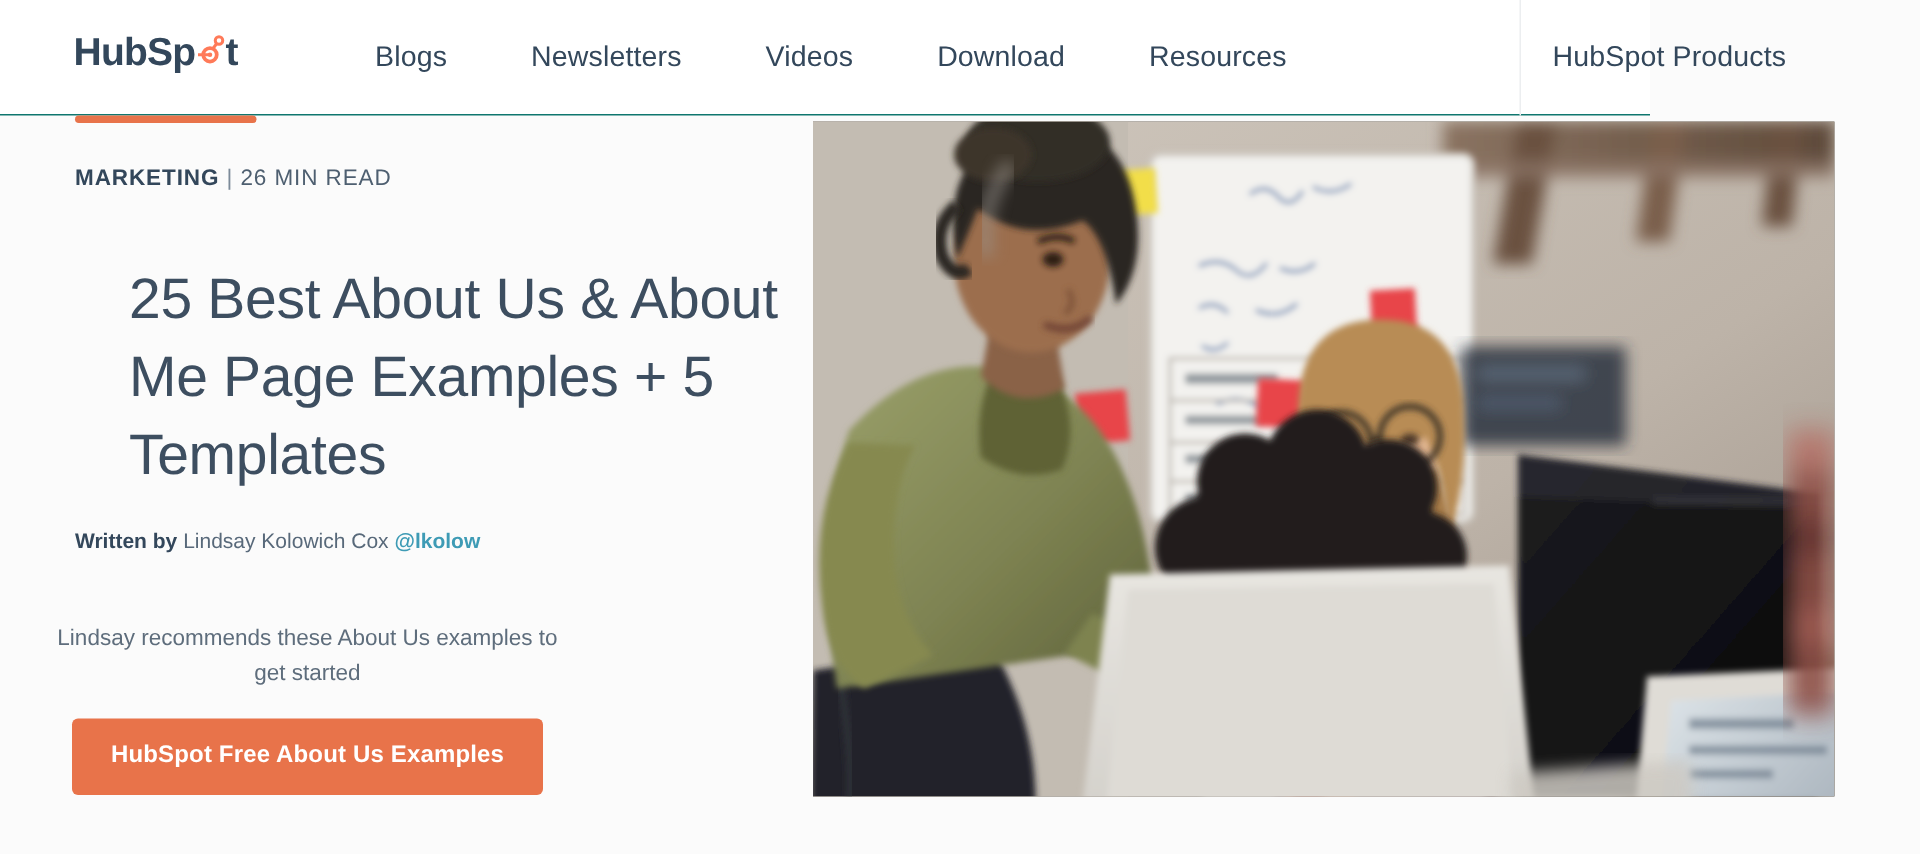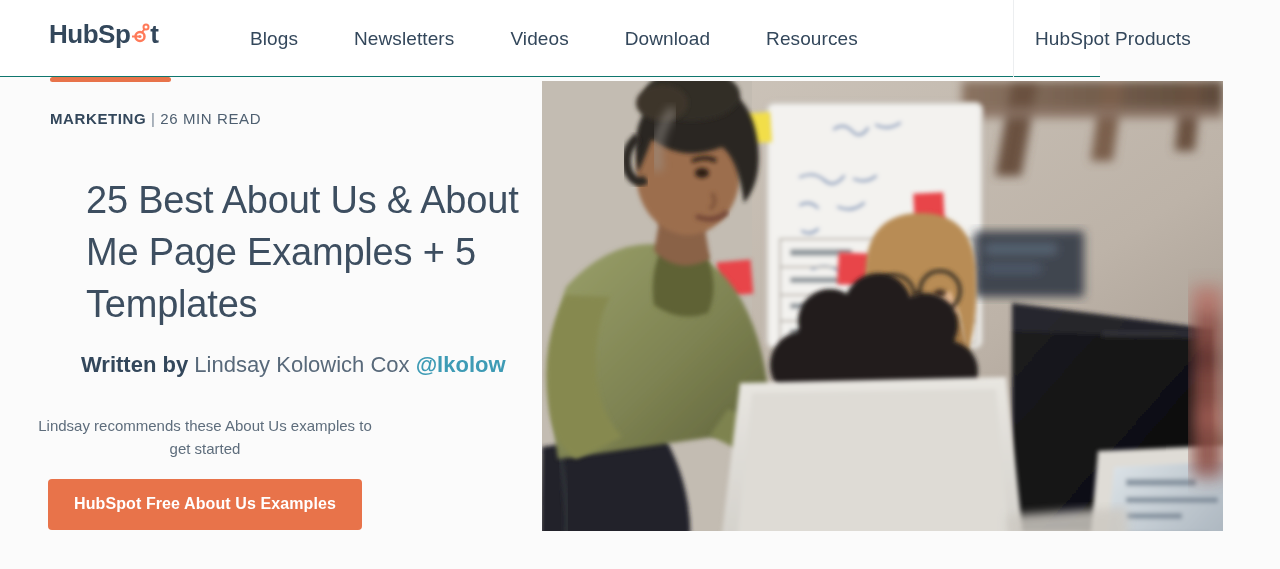--- a/index.html
+++ b/index.html
@@ -144,24 +144,23 @@
     color: #3d4e60;
     font-weight: normal;
     letter-spacing: -0.2px;
     margin-left: 36px;
   }
 
   .byline {
     position: absolute;
     left: 50px;
     top: 352px;
-    font-size: 22px;
+    font-size: 14px;
     color: #5b6b7c;
     white-space: nowrap;
-    margin-left: 31px;
   }
   .byline .written { font-weight: bold; color: #33475b; }
   .byline .author { color: #58697a; }
   .byline .handle {
     font-weight: bold;
     color: #3e9bb5;
     cursor: pointer;
     text-decoration: none;
   }
 

